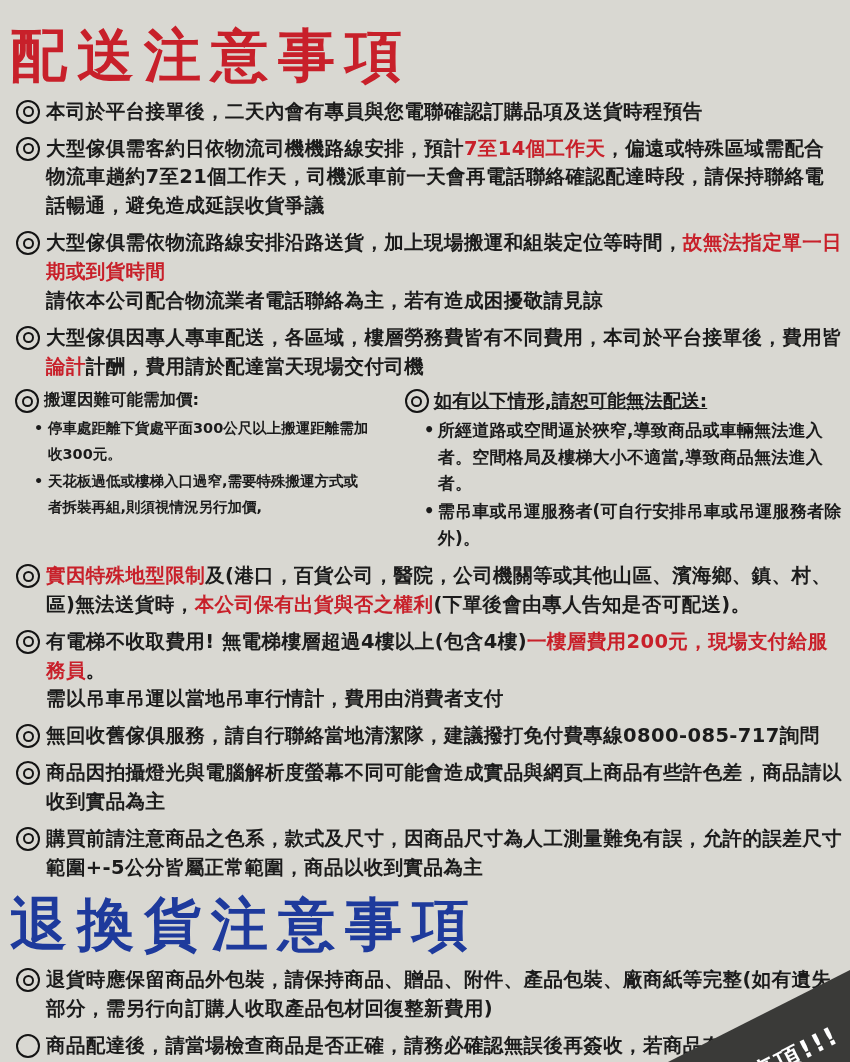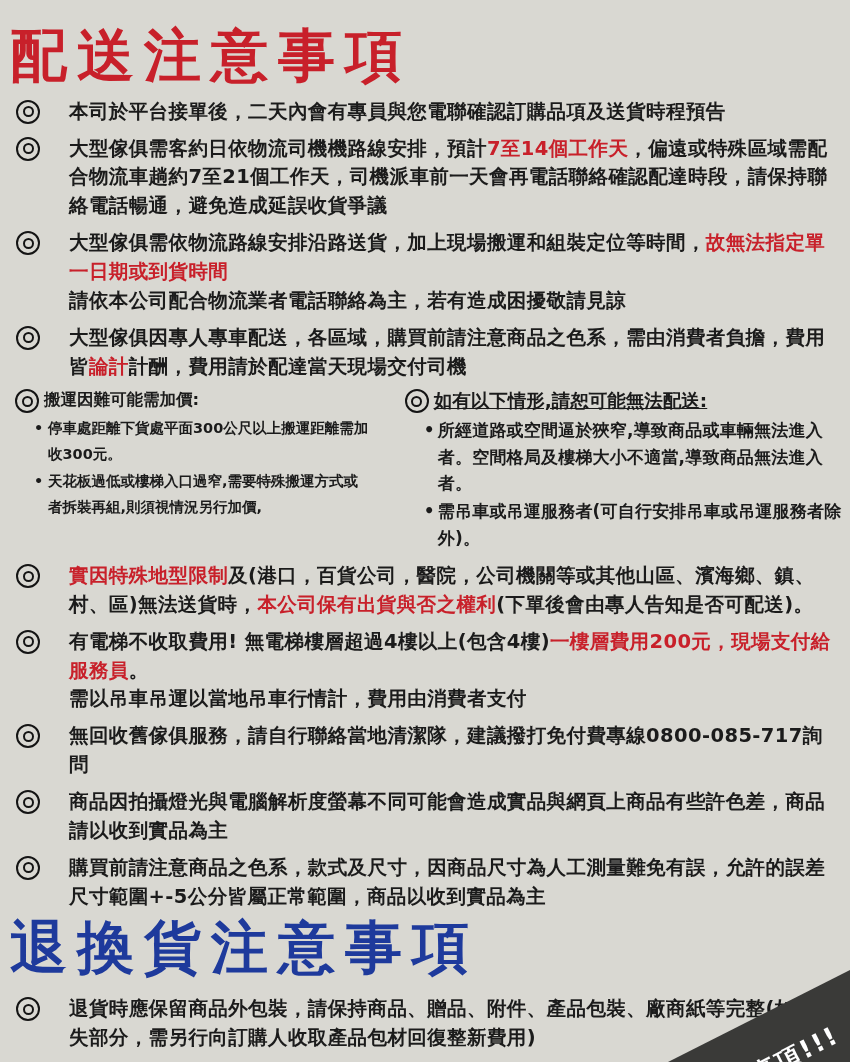--- a/index.html
+++ b/index.html
@@ -9,23 +9,23 @@
     font-family:"DejaVu Sans","Liberation Sans",sans-serif;
     color:var(--text,#1b1b1b);
     font-weight:700;
   }
   .page{position:relative;width:100%;height:100%;padding:4px 8px 0 10px;box-sizing:border-box;}
   .big-title{
     text-align:left;font-size:57px;font-weight:800;letter-spacing:10px;
     margin:20px 0 10px 0;line-height:1.1;
   }
   .big-title.red{color:var(--red,#c8202a);}
-  .big-title.blue{color:var(--blue,#1e3a9c);margin-top:10px;font-family:Liberation Mono, monospace;}
+  .big-title.blue{color:var(--blue,#1e3a9c);margin-top:10px;}
   .notice-list{width:100%;}
-  .notice-item{display:flex;align-items:flex-start;margin:0 0 7px 0;gap:23px;}
+  .notice-item{display:flex;align-items:flex-start;margin:0 0 7px 0;}
   .bullet-icon{flex:0 0 36px;display:flex;justify-content:center;padding-top:3px;}
   .circ-out{width:24px;height:24px;border:2.5px solid #141414;border-radius:50%;
     display:flex;align-items:center;justify-content:center;box-sizing:border-box;}
   .circ-in{width:11px;height:11px;border:2.5px solid #141414;border-radius:50%;box-sizing:border-box;}
   .item-text{flex:1;font-size:19.5px;line-height:1.48;letter-spacing:0.4px;padding-top:1px;}
   .c-text{color:var(--text,#1b1b1b);}
   .c-red{color:var(--red,#c8202a);margin-top:6px;}
   
   .note-columns{display:flex;width:100%;margin:2px 0 8px 0;gap:28px;}
   .note-col{box-sizing:border-box;}
@@ -83,21 +83,21 @@
           </span>
         </span>
         <div class="item-text"><span class="c-text">大型傢俱需依物流路線安排沿路送貨，加上現場搬運和組裝定位等時間，</span><span class="c-red">故無法指定單一日期或到貨時間</span><br><span class="c-text">請依本公司配合物流業者電話聯絡為主，若有造成困擾敬請見諒</span></div>
       </div>
       <div class="notice-item">
         <span class="bullet-icon">
           <span class="circ-out">
             <span class="circ-in"></span>
           </span>
         </span>
-        <div class="item-text"><span class="c-text">大型傢俱因專人專車配送，各區域，購買前請注意商品之色系，需由消費者負擔，費用皆</span><span class="c-red">論計</span><span class="c-text">計酬，費用請於配達當天現場交付司機</span></div>
+        <div class="item-text"><span class="c-text">大型傢俱因專人專車配送，各區域，樓層勞務費皆有不同費用，本司於平台接單後，費用皆</span><span class="c-red">論計</span><span class="c-text">計酬，費用請於配達當天現場交付司機</span></div>
       </div>
       <div class="note-columns">
         <div class="note-col left">
           <div class="note-head">
             <span class="bullet-icon">
               <span class="circ-out">
                 <span class="circ-in"></span>
               </span>
             </span>
             <div class="note-head-text">搬運因難可能需加價:</div>

